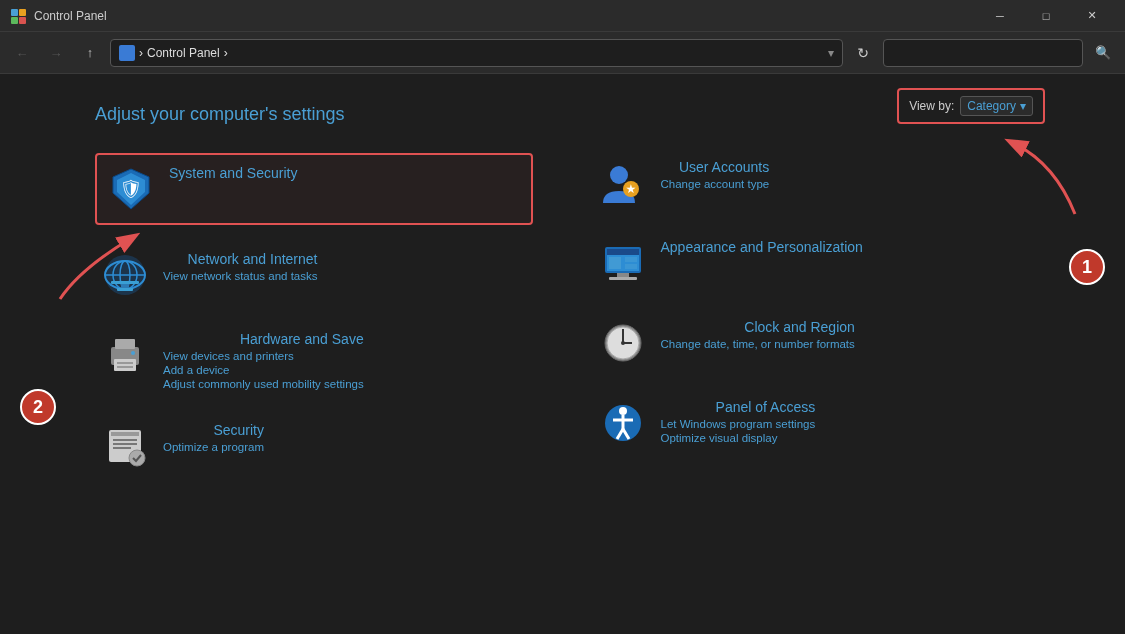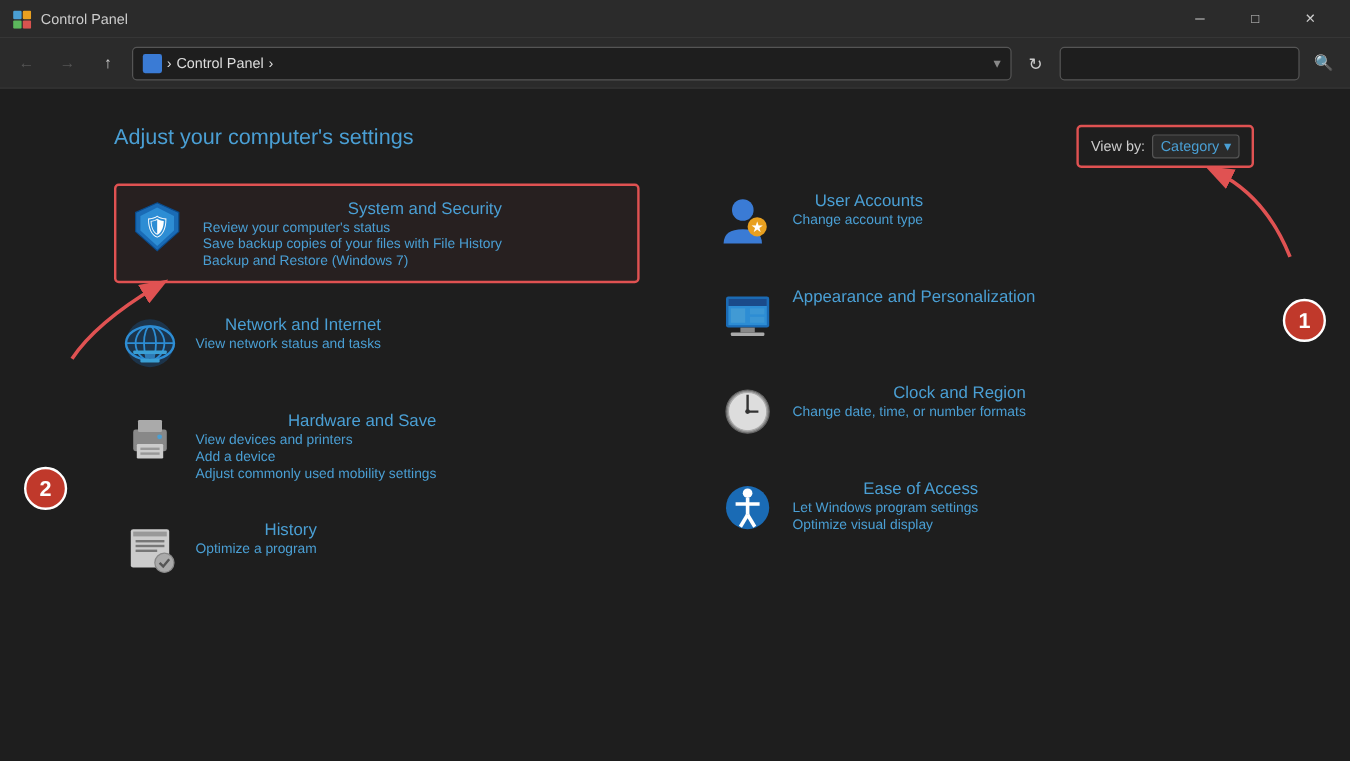--- a/index.html
+++ b/index.html
@@ -208,21 +208,21 @@
     .cat-link {
       color: #4a9fd4;
       font-size: 11.5px;
       cursor: pointer;
       text-decoration: none;
     }
 
     
     .viewby-area {
       position: absolute;
-      top: 30px;
+      top: 14px;
       right: 80px;
       display: flex;
       align-items: center;
       gap: 6px;
       border: 2px solid #e05252;
       padding: 6px 10px;
       border-radius: 4px;
     }
     .viewby-label {
       font-size: 12px;
@@ -321,25 +321,20 @@
         <div class="cat-icon">
           <svg width="48" height="48" viewBox="0 0 48 48">
 
             <polygon points="24,4 42,12 42,28 24,44 6,28 6,12" fill="#1a6bb5" stroke="#0a4a8a" stroke-width="1"></polygon>
             <polygon points="24,8 38,15 38,27 24,40 10,27 10,15" fill="#2d8dd4"></polygon>
             <text x="24" y="30" text-anchor="middle" font-size="18" fill="white">🛡</text>
           </svg>
         </div>
         <div class="cat-text">
           <span class="cat-title">System and Security</span>
-          <div class="cat-links">
-            <a class="cat-link">Review your computer's status</a>
-            <a class="cat-link">Save backup copies of your files with File History</a>
-            <a class="cat-link">Backup and Restore (Windows 7)</a>
-          </div>
         </div>
       </div>
 
       <div class="category-item">
         <div class="cat-icon">
           <svg width="48" height="48" viewBox="0 0 48 48">
             <circle cx="24" cy="24" r="20" fill="#1a6bb5" opacity="0.3"></circle>
             <ellipse cx="24" cy="24" rx="20" ry="14" fill="none" stroke="#2d8dd4" stroke-width="2"></ellipse>
             <ellipse cx="24" cy="24" rx="12" ry="14" fill="none" stroke="#2d8dd4" stroke-width="1.5"></ellipse>
             <ellipse cx="24" cy="24" rx="5" ry="14" fill="none" stroke="#2d8dd4" stroke-width="1.5"></ellipse>
@@ -386,21 +381,21 @@
             <rect x="8" y="8" width="32" height="32" fill="#ccc" rx="2"></rect>
             <rect x="10" y="10" width="28" height="4" fill="#999"></rect>
             <rect x="12" y="17" width="24" height="2" fill="#777"></rect>
             <rect x="12" y="21" width="24" height="2" fill="#777"></rect>
             <rect x="12" y="25" width="18" height="2" fill="#777"></rect>
             <circle cx="36" cy="36" r="8" fill="#aaa" stroke="#888" stroke-width="1"></circle>
             <path d="M32 36 L35 39 L40 33" stroke="#555" stroke-width="2" fill="none"></path>
           </svg>
         </div>
         <div class="cat-text">
-          <span class="cat-title">History</span>
+          <span class="cat-title">Security</span>
           <div class="cat-links">
             <a class="cat-link">Optimize a program</a>
           </div>
         </div>
       </div>
 
     </div>
 
     <div class="right-column">
 
@@ -464,21 +459,21 @@
           <svg width="48" height="48" viewBox="0 0 48 48">
             <circle cx="24" cy="24" r="18" fill="#1a6bb5"></circle>
             <circle cx="24" cy="12" r="4" fill="white"></circle>
             <line x1="24" y1="16" x2="24" y2="30" stroke="white" stroke-width="3"></line>
             <line x1="14" y1="21" x2="34" y2="21" stroke="white" stroke-width="3"></line>
             <line x1="24" y1="30" x2="18" y2="40" stroke="white" stroke-width="3"></line>
             <line x1="24" y1="30" x2="30" y2="40" stroke="white" stroke-width="3"></line>
           </svg>
         </div>
         <div class="cat-text">
-          <span class="cat-title">Ease of Access</span>
+          <span class="cat-title">Panel of Access</span>
           <div class="cat-links">
             <a class="cat-link">Let Windows program settings</a>
             <a class="cat-link">Optimize visual display</a>
           </div>
         </div>
       </div>
 
     </div>
   </div>
 

